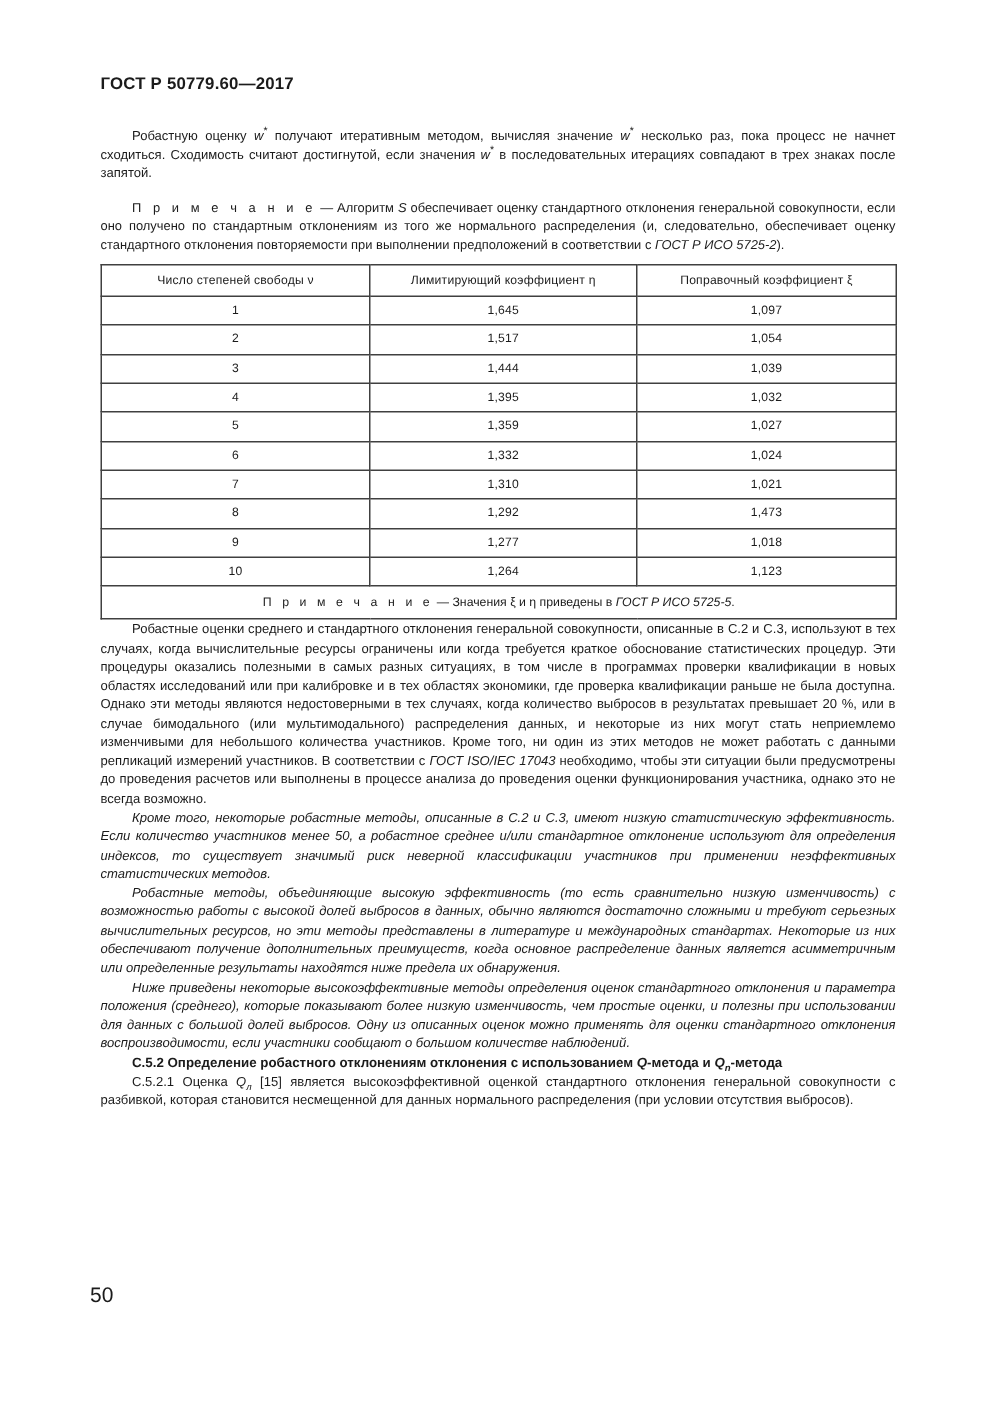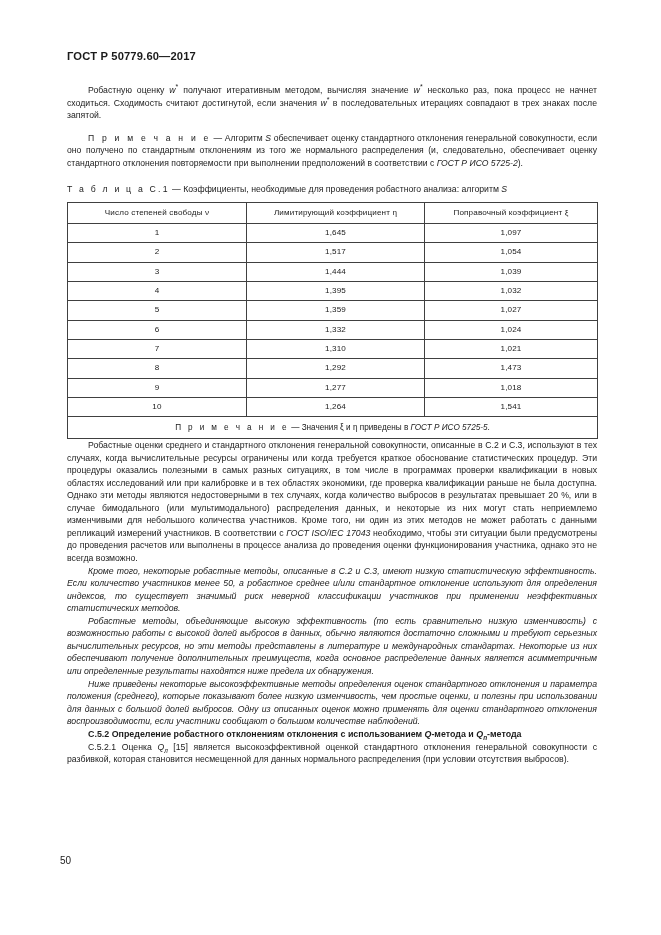--- a/index.html
+++ b/index.html
@@ -136,37 +136,36 @@
   h4.subsec.tight { margin-top: 0; }
 
   p.after-head { margin-top: 0; }
   p.block { margin-top: 0; font-style: italic; }
 
   
   .folio {
     position: absolute;
     left: 60px;
     top: 855px;
-    font-size: 10px;
+    font-size: 14px;
   }
 </style>
 </head>
 <body>
 
 <div class="page">
 
   <div class="doc-header">ГОСТ Р 50779.60—2017</div>
 
   <div class="content">
 
     <p class="indent"><span>Робастную оценку </span><i>w</i><sup class="star">*</sup><span> получают итеративным методом, вычисляя значение </span><i>w</i><sup class="star">*</sup><span> несколько раз, пока процесс не начнет сходиться. Сходимость считают достигнутой, если значения </span><i>w</i><sup class="star">*</sup><span> в последовательных итерациях совпадают в трех знаках после запятой.</span></p>
 
     <p class="note-para"><span class="note-lead">П р и м е ч а н и е</span><span class="dash"> — </span><span>Алгоритм </span><i>S</i><span> обеспечивает оценку стандартного отклонения генеральной совокупности, если оно получено по стандартным отклонениям из того же нормального распределения (и, следовательно, обеспечивает оценку стандартного отклонения повторяемости при выполнении предположений в соответствии с </span><i>ГОСТ Р ИСО 5725-2</i><span>).</span></p>
 
-    <div class="tbl-caption"><span class="lead">Т а б л и ц а  C.1</span><span> — </span><span>Коэффициенты, необходимые для проведения робастного анализа: алгоритм </span><i>S</i></div>
 
     <table class="coef">
       <colgroup>
           <col class="c1">
           <col class="c2">
           <col class="c3">
         </colgroup>
       <thead>
         <tr>
           <th>Число степеней свободы ν</th>
@@ -216,21 +215,21 @@
           <td>1,473</td>
         </tr>
         <tr>
           <td>9</td>
           <td>1,277</td>
           <td>1,018</td>
         </tr>
         <tr>
           <td>10</td>
           <td>1,264</td>
-          <td>1,541</td>
+          <td>1,123</td>
         </tr>
         <tr>
           <td class="note-cell" colspan="3"><span class="nlead">П р и м е ч а н и е</span><span> — </span><span>Значения ξ и η приведены в </span><i>ГОСТ Р ИСО 5725-5</i><span>.</span></td>
         </tr>
       </tbody>
     </table>
 
 
 
     <p class="indent after-head"><span>Робастные оценки среднего и стандартного отклонения генеральной совокупности, описанные в C.2 и C.3, используют в тех случаях, когда вычислительные ресурсы ограничены или когда требуется краткое обоснование статистических процедур. Эти процедуры оказались полезными в самых разных ситуациях, в том числе в программах проверки квалификации в новых областях исследований или при калибровке и в тех областях экономики, где проверка квалификации раньше не была доступна. Однако эти методы являются недостоверными в тех случаях, когда количество выбросов в результатах превышает 20 %, или в случае бимодального (или мультимодального) распределения данных, и некоторые из них могут стать неприемлемо изменчивыми для небольшого количества участников. Кроме того, ни один из этих методов не может работать с данными репликаций измерений участников. В соответствии с </span><i>ГОСТ ISO/IEC 17043</i><span> необходимо, чтобы эти ситуации были предусмотрены до проведения расчетов или выполнены в процессе анализа до проведения оценки функционирования участника, однако это не всегда возможно.</span></p>

